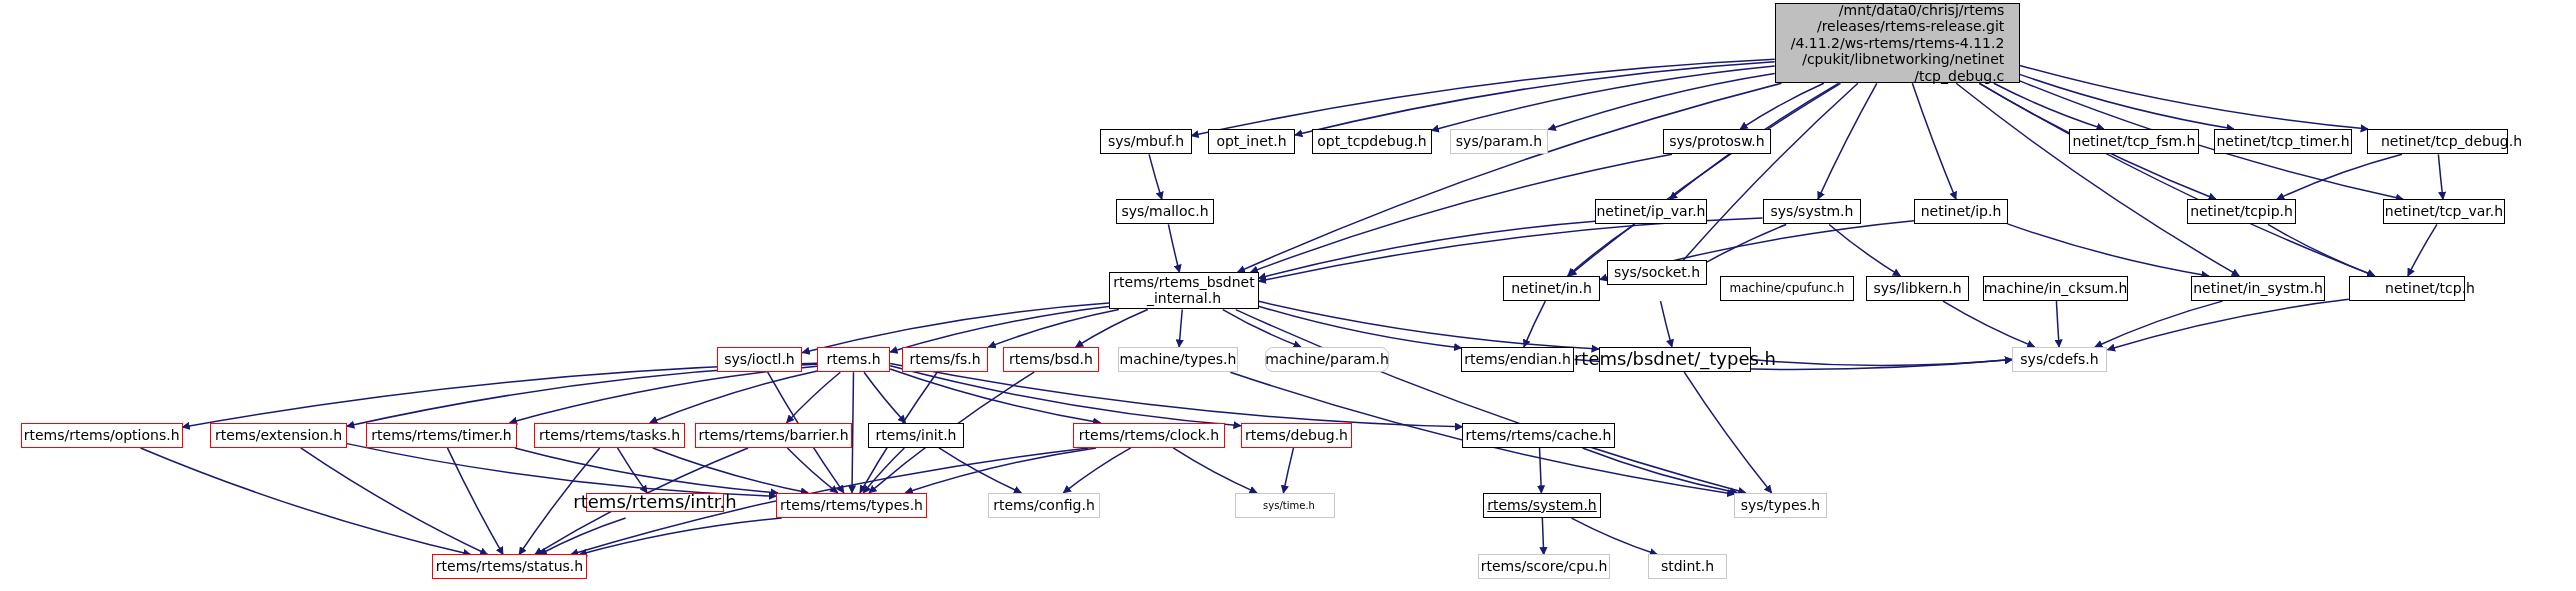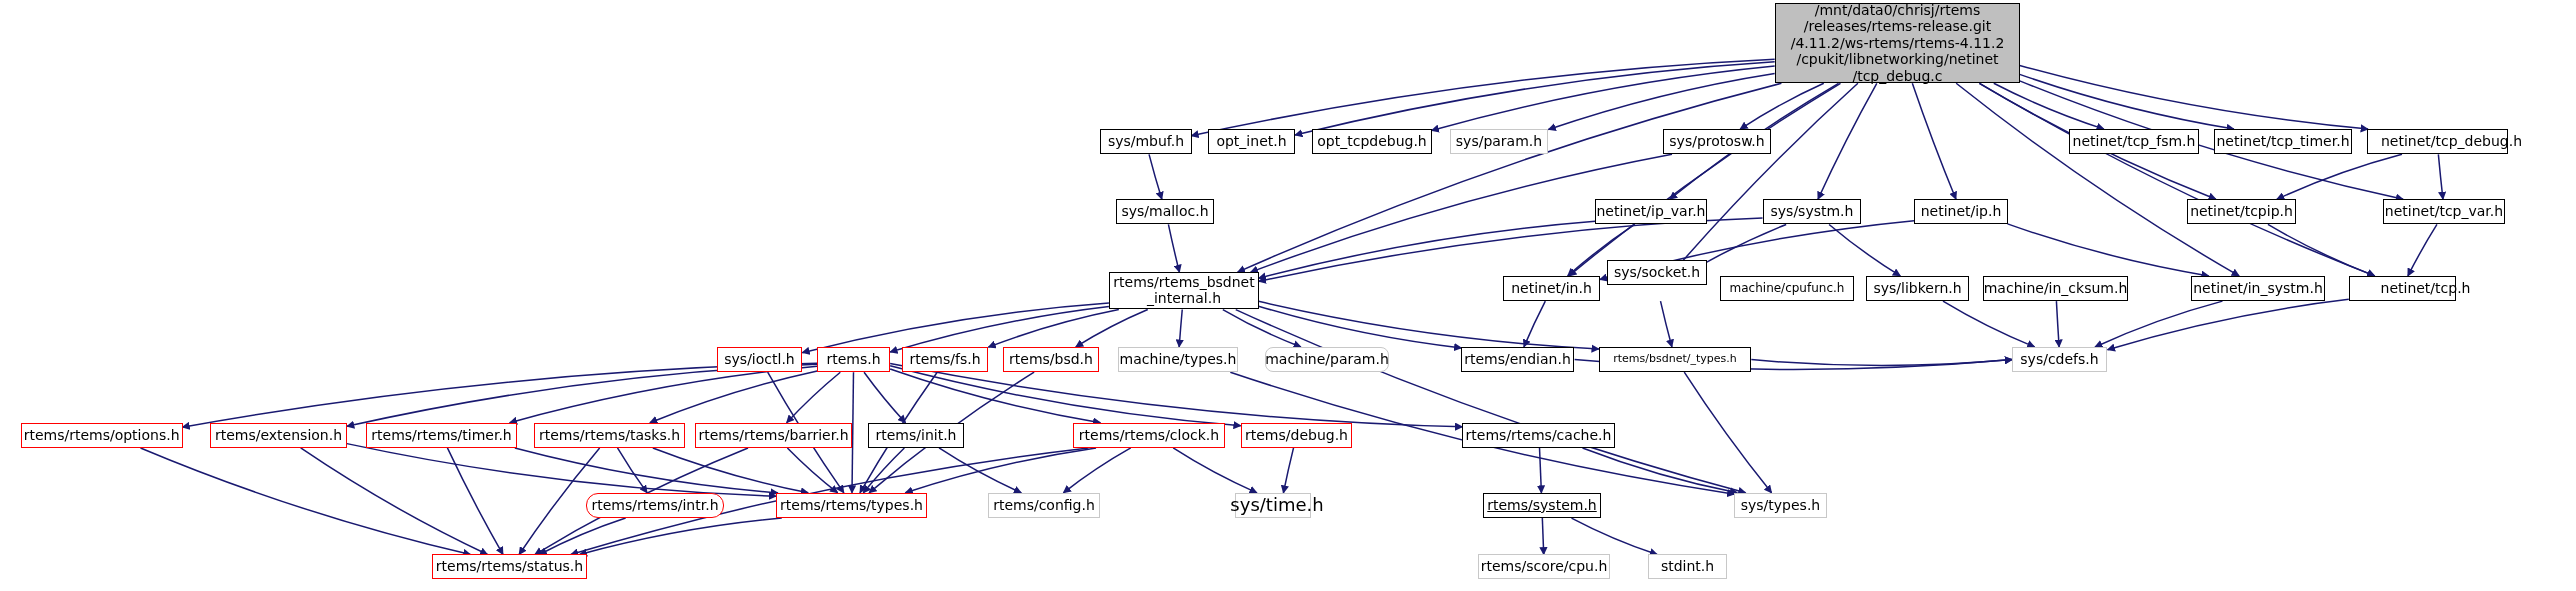--- a/index.html
+++ b/index.html
@@ -144,21 +144,21 @@
         <path d="M 1692.5 479.0 Q 1773.2 510.1 1858.0 527.0" marker-end="url(#arw)"></path>
         <path d="M 669.1 554.0 Q 621.4 569.7 576.9 593.0" marker-end="url(#arw)"></path>
         <path d="M 836.1 554.0 Q 726.3 563.9 619.9 593.0" marker-end="url(#arw)"></path>
         <path d="M 1649.5 554.0 Q 1650.2 573.5 1651.0 593.0" marker-end="url(#arw)"></path>
         <path d="M 1680.7 554.0 Q 1724.9 577.3 1772.3 593.0" marker-end="url(#arw)"></path>
         <path d="M 1801.3 398.0 Q 1844.6 465.0 1894.7 527.0" marker-end="url(#arw)"></path>
         <path d="M 1315.8 398.0 Q 1579.7 486.8 1855.0 528.5" marker-end="url(#arw)"></path>
       </g>
   </svg>
   <div id="node-layer">
-      <div class="node nb-title root" style="left: 1775px; top: 2.8px; width: 245px; height: 80px; font-size: 14px;"><span>/mnt/data0/chrisj/rtems
+      <div class="node nb-title root" style="left: 1775px; top: 2.8px; width: 245px; height: 80px; font-size: 14px; text-align: right;"><span>/mnt/data0/chrisj/rtems
 /releases/rtems-release.git
 /4.11.2/ws-rtems/rtems-4.11.2
 /cpukit/libnetworking/netinet
 /tcp_debug.c</span></div>
       <div class="node nb-black" style="left: 1100px; top: 129px; width: 92px; height: 25px; font-size: 14px;"><span>sys/mbuf.h</span></div>
       <div class="node nb-black" style="left: 1208px; top: 129px; width: 87px; height: 25px; font-size: 14px;"><span>opt_inet.h</span></div>
       <div class="node nb-black" style="left: 1312px; top: 129px; width: 120px; height: 25px; font-size: 14px;"><span>opt_tcpdebug.h</span></div>
       <div class="node nb-grey" style="left: 1450px; top: 129px; width: 98px; height: 25px; font-size: 14px;"><span>sys/param.h</span></div>
       <div class="node nb-black" style="left: 1663px; top: 129px; width: 108px; height: 25px; font-size: 14px;"><span>sys/protosw.h</span></div>
       <div class="node nb-black" style="left: 2069px; top: 129px; width: 130px; height: 25px; font-size: 14px;"><span>netinet/tcp_fsm.h</span></div>
@@ -171,43 +171,43 @@
       <div class="node nb-black" style="left: 2187px; top: 199px; width: 109px; height: 25px; font-size: 14px;"><span>netinet/tcpip.h</span></div>
       <div class="node nb-black" style="left: 2383px; top: 199px; width: 122px; height: 25px; font-size: 14px;"><span>netinet/tcp_var.h</span></div>
       <div class="node nb-black" style="left: 1109px; top: 272px; width: 150px; height: 37px; font-size: 14px;"><span>rtems/rtems_bsdnet
 _internal.h</span></div>
       <div class="node nb-black" style="left: 1503px; top: 276px; width: 97px; height: 25px; font-size: 14px;"><span>netinet/in.h</span></div>
       <div class="node nb-black" style="left: 1607px; top: 260px; width: 100px; height: 25px; font-size: 14px;"><span>sys/socket.h</span></div>
       <div class="node nb-black" style="left: 1720px; top: 276px; width: 134px; height: 25px; font-size: 12px;"><span>machine/cpufunc.h</span></div>
       <div class="node nb-black" style="left: 1866px; top: 276px; width: 103px; height: 25px; font-size: 14px;"><span>sys/libkern.h</span></div>
       <div class="node nb-black" style="left: 1983px; top: 276px; width: 145px; height: 25px; font-size: 14px;"><span>machine/in_cksum.h</span></div>
       <div class="node nb-black" style="left: 2191px; top: 276px; width: 134px; height: 25px; font-size: 14px;"><span>netinet/in_systm.h</span></div>
-      <div class="node nb-black" style="left: 2349px; top: 276px; width: 107px; height: 25px; font-size: 14px; padding-left: 46px;"><span>netinet/tcp.h</span></div>
+      <div class="node nb-black" style="left: 2349px; top: 276px; width: 116px; height: 25px; font-size: 14px; padding-left: 46px;"><span>netinet/tcp.h</span></div>
       <div class="node nb-red" style="left: 717px; top: 347px; width: 85px; height: 25px; font-size: 14px;"><span>sys/ioctl.h</span></div>
       <div class="node nb-red" style="left: 817px; top: 347px; width: 73px; height: 25px; font-size: 14px;"><span>rtems.h</span></div>
       <div class="node nb-red" style="left: 902px; top: 347px; width: 86px; height: 25px; font-size: 14px;"><span>rtems/fs.h</span></div>
       <div class="node nb-red" style="left: 1003px; top: 347px; width: 96px; height: 25px; font-size: 14px;"><span>rtems/bsd.h</span></div>
       <div class="node nb-grey" style="left: 1118px; top: 347px; width: 120px; height: 25px; font-size: 14px;"><span>machine/types.h</span></div>
       <div class="node nb-grey" style="left: 1265px; top: 347px; width: 124px; height: 25px; font-size: 14px; border-radius: 8px;"><span>machine/param.h</span></div>
       <div class="node nb-black" style="left: 1461px; top: 347px; width: 113px; height: 25px; font-size: 14px;"><span>rtems/endian.h</span></div>
-      <div class="node nb-black" style="left: 1599px; top: 347px; width: 152px; height: 25px; font-size: 11px;"><span>rtems/bsdnet/_types.h</span></div>
+      <div class="node nb-black" style="left: 1599px; top: 347px; width: 152px; height: 25px; font-size: 18px;"><span>rtems/bsdnet/_types.h</span></div>
       <div class="node nb-grey" style="left: 2012px; top: 347px; width: 95px; height: 25px; font-size: 14px;"><span>sys/cdefs.h</span></div>
       <div class="node nb-red" style="left: 20.6px; top: 423px; width: 162px; height: 25px; font-size: 14px;"><span>rtems/rtems/options.h</span></div>
       <div class="node nb-red" style="left: 210px; top: 423px; width: 137px; height: 25px; font-size: 14px;"><span>rtems/extension.h</span></div>
       <div class="node nb-red" style="left: 366px; top: 423px; width: 151px; height: 25px; font-size: 14px;"><span>rtems/rtems/timer.h</span></div>
       <div class="node nb-red" style="left: 534px; top: 423px; width: 151px; height: 25px; font-size: 14px;"><span>rtems/rtems/tasks.h</span></div>
       <div class="node nb-red" style="left: 695px; top: 423px; width: 157px; height: 25px; font-size: 14px;"><span>rtems/rtems/barrier.h</span></div>
       <div class="node nb-black" style="left: 868px; top: 423px; width: 96px; height: 25px; font-size: 14px;"><span>rtems/init.h</span></div>
       <div class="node nb-red" style="left: 1073px; top: 423px; width: 152px; height: 25px; font-size: 14px;"><span>rtems/rtems/clock.h</span></div>
       <div class="node nb-red" style="left: 1241px; top: 423px; width: 111px; height: 25px; font-size: 14px;"><span>rtems/debug.h</span></div>
       <div class="node nb-black" style="left: 1462px; top: 423px; width: 153px; height: 25px; font-size: 14px;"><span>rtems/rtems/cache.h</span></div>
-      <div class="node nb-red" style="left: 586px; top: 493px; width: 138px; height: 25px; font-size: 14px; border-radius: 12px;"><span>rtems/rtems/intr.h</span></div>
+      <div class="node nb-red" style="left: 586px; top: 493px; width: 138px; height: 19px; font-size: 18px;"><span>rtems/rtems/intr.h</span></div>
       <div class="node nb-red" style="left: 776px; top: 493px; width: 151px; height: 25px; font-size: 14px;"><span>rtems/rtems/types.h</span></div>
       <div class="node nb-grey" style="left: 988px; top: 493px; width: 112px; height: 25px; font-size: 14px;"><span>rtems/config.h</span></div>
-      <div class="node nb-grey" style="left: 1235px; top: 493px; width: 76px; height: 25px; font-size: 18px; padding-left: 8px;"><span>sys/time.h</span></div>
+      <div class="node nb-grey" style="left: 1235px; top: 493px; width: 100px; height: 25px; font-size: 10px; padding-left: 8px;"><span>sys/time.h</span></div>
       <div class="node nb-black" style="left: 1483px; top: 493px; width: 118px; height: 25px; font-size: 14px; text-decoration: underline;"><span>rtems/system.h</span></div>
       <div class="node nb-grey" style="left: 1734px; top: 493px; width: 93px; height: 25px; font-size: 14px;"><span>sys/types.h</span></div>
       <div class="node nb-red" style="left: 432px; top: 554px; width: 155px; height: 25px; font-size: 14px;"><span>rtems/rtems/status.h</span></div>
       <div class="node nb-grey" style="left: 1478px; top: 554px; width: 132px; height: 25px; font-size: 14px;"><span>rtems/score/cpu.h</span></div>
       <div class="node nb-grey" style="left: 1648px; top: 554px; width: 79px; height: 25px; font-size: 14px;"><span>stdint.h</span></div>
     </div>
 </div>
 
 
 </body></html>

